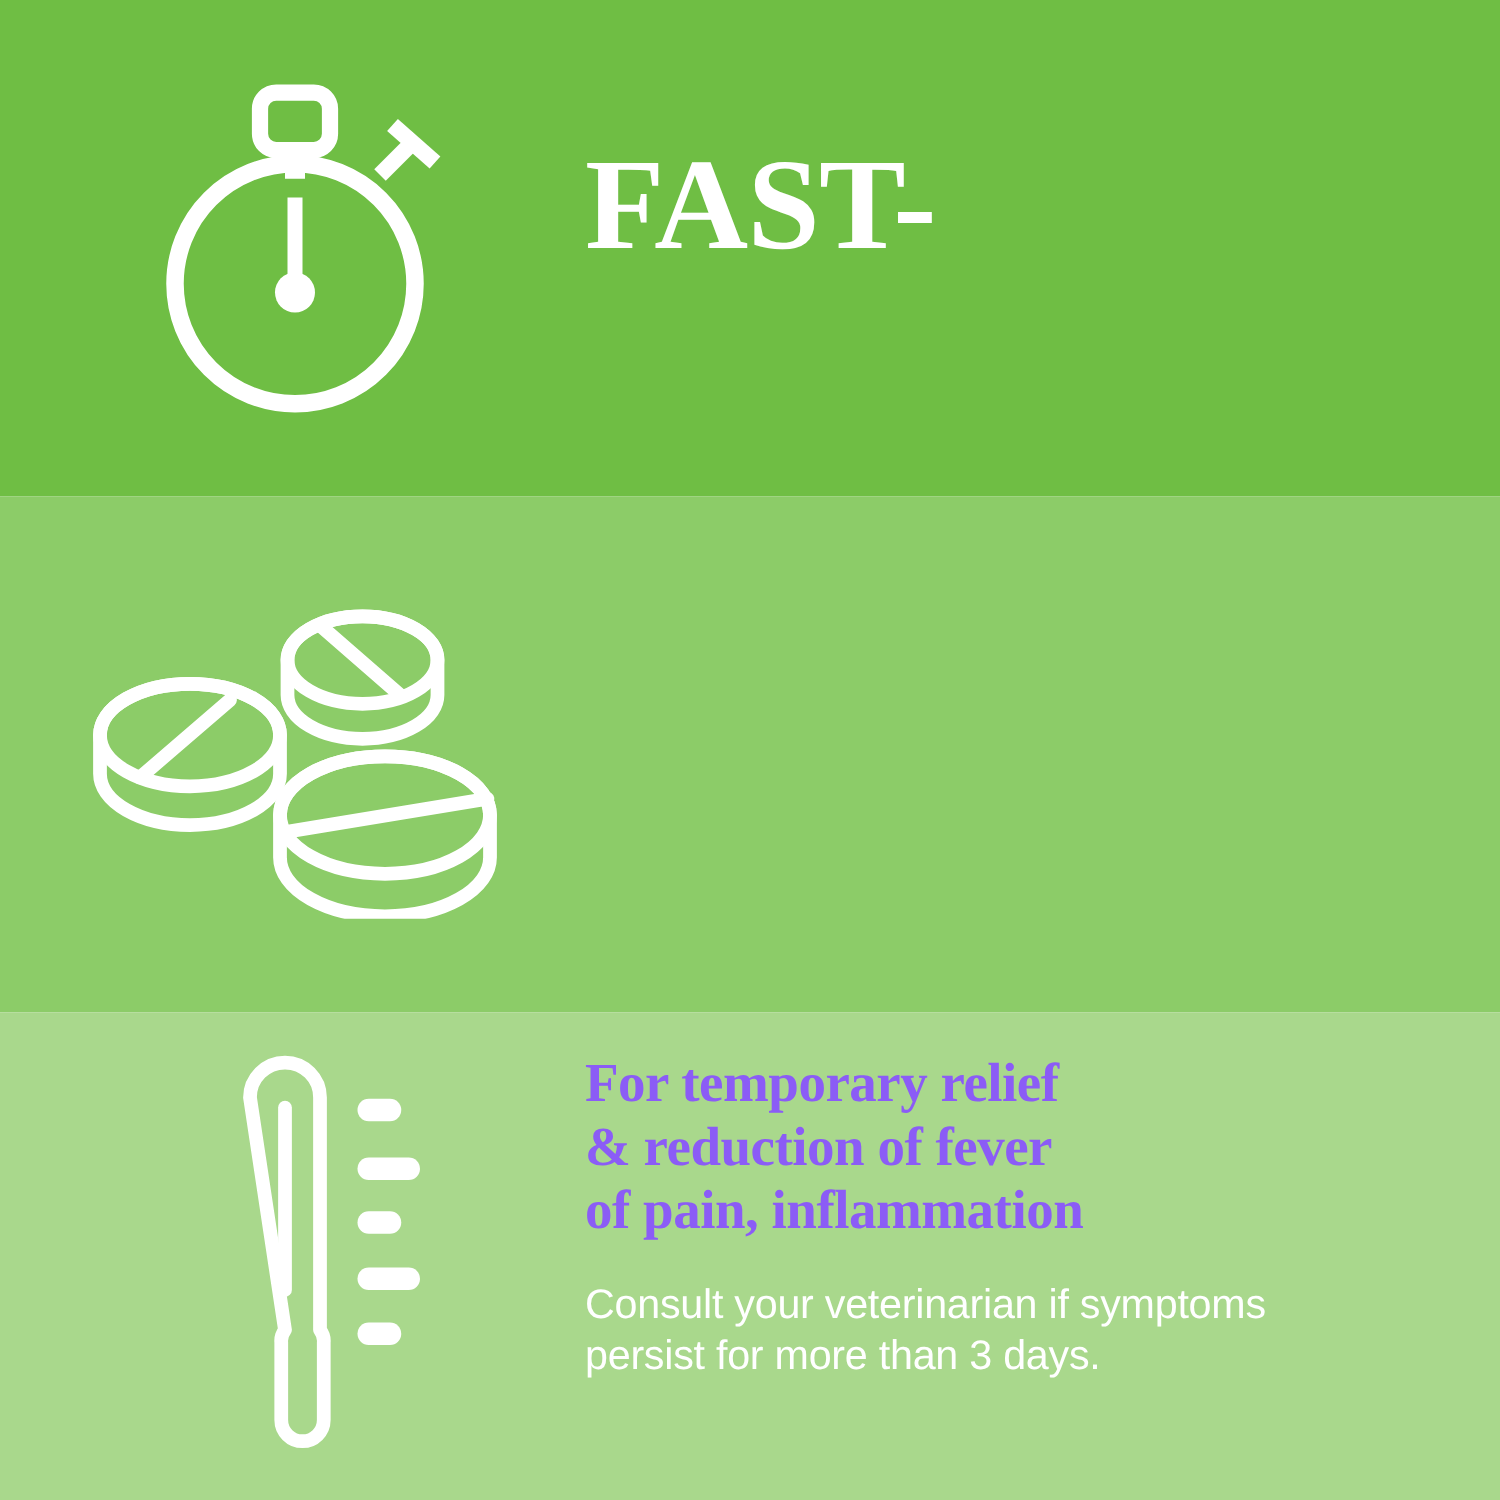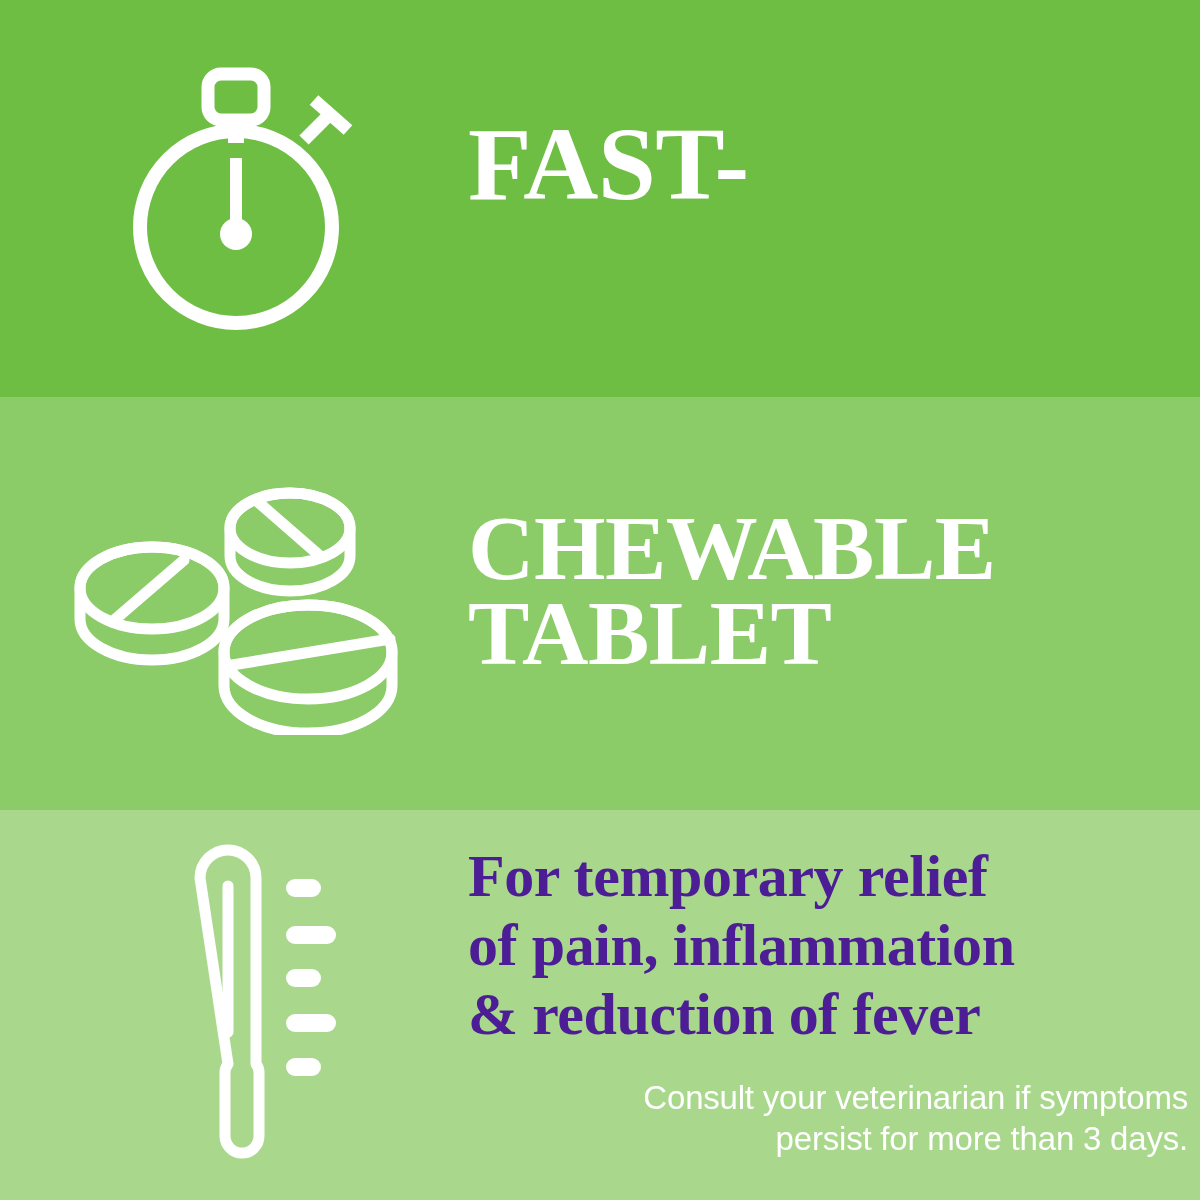--- a/index.html
+++ b/index.html
@@ -77,38 +77,37 @@
     line-height: 0.92;
     letter-spacing: -0.5px;
   }
 
   #text-fast-acting .headline { font-size: 104px; }
   #text-chewable .headline    { font-size: 92px; }
 
   .headline .line { display: block; white-space: pre; }
 
   .subhead {
-    color: #4c1d95;
+    color: #8b5cf6;
     font-family: "Liberation Serif", "DejaVu Serif", serif;
     font-weight: bold;
-    font-size: 60px;
+    font-size: 44px;
     line-height: 1.15;
     letter-spacing: -0.4px;
   }
   .subhead .line { display: block; white-space: pre; }
 
   .fineprint {
     color: #ffffff;
     font-family: "Liberation Sans", "DejaVu Sans", sans-serif;
     font-weight: normal;
     font-size: 33px;
     line-height: 1.25;
     margin-top: 28px;
     letter-spacing: -0.2px;
-    text-align: right;
   }
   .fineprint .line { display: block; white-space: pre; }
 </style>
 </head>
 <body>
 
 <div id="infographic">
 
   <div class="band" id="band-fast-acting" style="background: rgb(111, 190, 68);"></div>
 
@@ -167,26 +166,20 @@
                    l 0 34
                    a 84 47 0 1 1 -168 0 z"></path>
           <ellipse cx="246" cy="172" rx="84" ry="47"></ellipse>
           <line x1="164" y1="186" x2="328" y2="159"></line>
         </g>
 
       </g>
     </svg>
   </div>
 
-  <div class="text-cell" id="text-chewable">
-    <div class="headline">
-      <span class="line">CHEWABLE</span>
-      <span class="line">TABLET</span>
-    </div>
-  </div>
 
   <div class="band" id="band-relief" style="background: rgb(169, 216, 140);"></div>
 
   <div class="icon-cell" id="icon-thermometer-cell">
     <svg viewBox="0 0 170 330" xmlns="http://www.w3.org/2000/svg" aria-hidden="true">
 
       <path d="M 14 42
                a 28 28 0 0 1 56 0
                L 70 228
                a 14 14 0 0 1 3 10
@@ -204,22 +197,22 @@
         <rect x="100" y="133" width="35" height="18" rx="9" ry="9"></rect>
         <rect x="100" y="178" width="50" height="18" rx="9" ry="9"></rect>
         <rect x="100" y="222" width="35" height="18" rx="9" ry="9"></rect>
       </g>
     </svg>
   </div>
 
   <div class="text-cell" id="text-relief">
     <div class="subhead">
       <span class="line">For temporary relief</span>
+      <span class="line">&amp; reduction of fever</span>
       <span class="line">of pain, inflammation</span>
-      <span class="line">&amp; reduction of fever</span>
     </div>
     <div class="fineprint">
       <span class="line">Consult your veterinarian if symptoms</span>
       <span class="line">persist for more than 3 days.</span>
     </div>
   </div>
 
 </div>
 
 </body></html>

